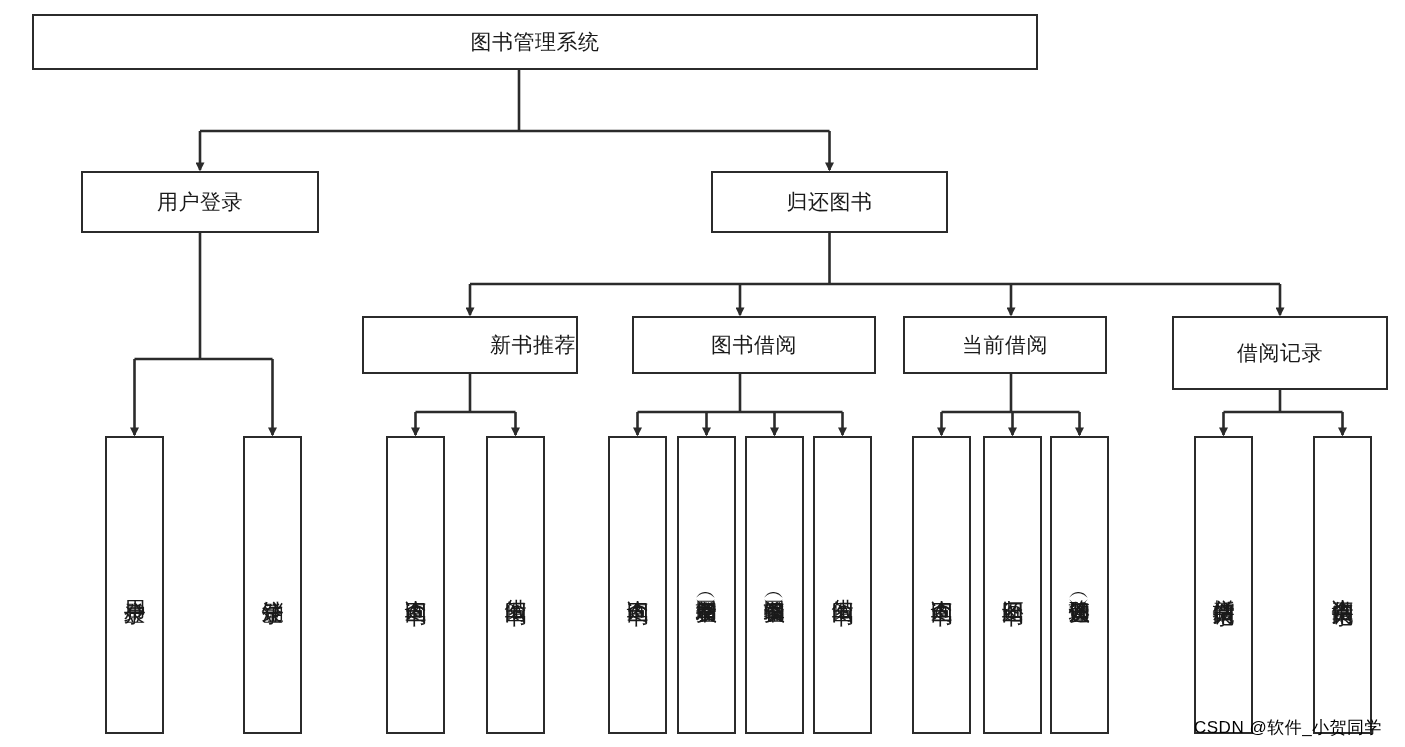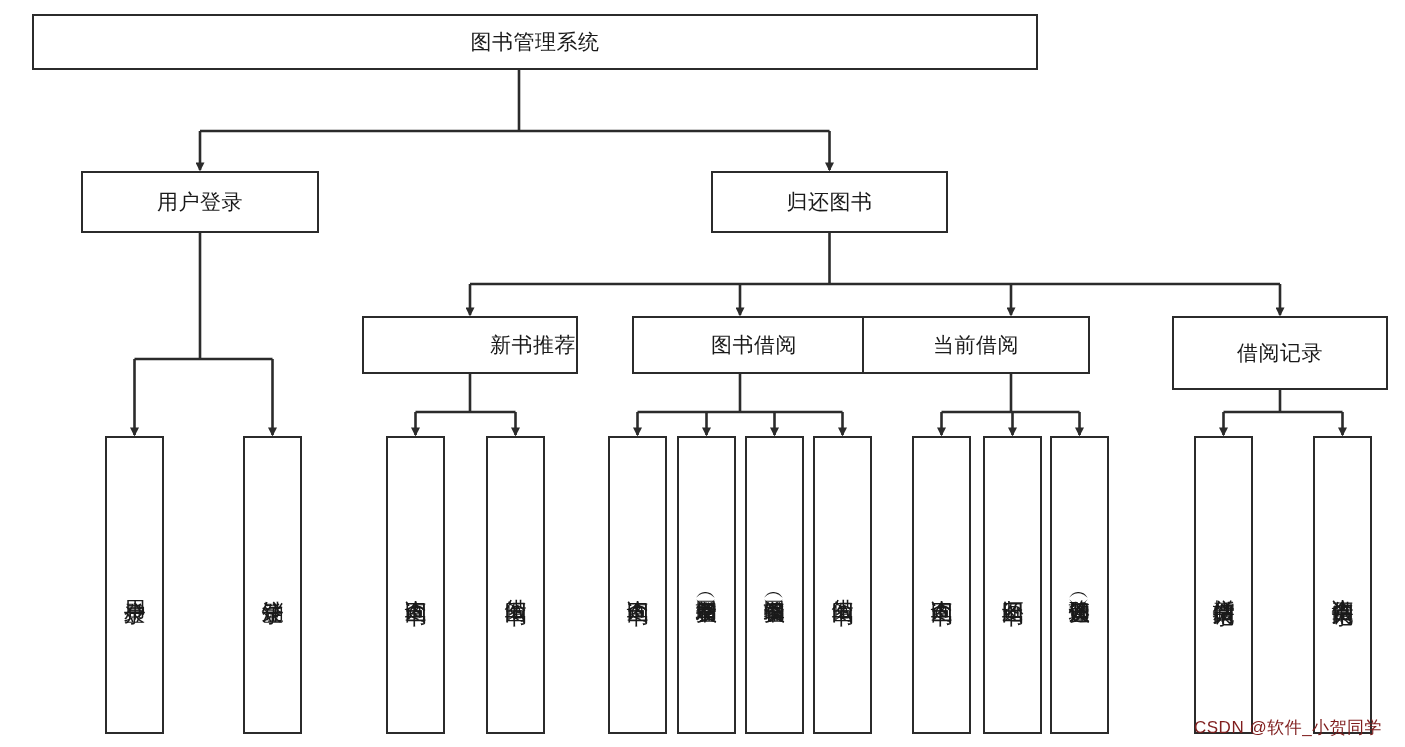--- a/index.html
+++ b/index.html
@@ -133,21 +133,21 @@
       </div>
       <div class="node horiz" style="left: 711px; top: 171px; width: 237px; height: 62px;">
         <span class="label">归还图书</span>
       </div>
       <div class="node horiz" style="left: 362px; top: 316px; width: 216px; height: 58px; justify-content: flex-end;">
         <span class="label">新书推荐</span>
       </div>
       <div class="node horiz" style="left: 632px; top: 316px; width: 244px; height: 58px;">
         <span class="label">图书借阅</span>
       </div>
-      <div class="node horiz" style="left: 862px; top: 316px; width: 228px; height: 58px;">
+      <div class="node horiz" style="left: 903px; top: 316px; width: 204px; height: 58px;">
         <span class="label">当前借阅</span>
       </div>
       <div class="node horiz" style="left: 1172px; top: 316px; width: 216px; height: 74px;">
         <span class="label">借阅记录</span>
       </div>
       <div class="node vert" style="left: 105px; top: 436px; width: 59px; height: 298px;">
         <span class="label">用户登录</span>
       </div>
       <div class="node vert" style="left: 243px; top: 436px; width: 59px; height: 298px;">
         <span class="label">注销登录</span>
@@ -180,15 +180,15 @@
         <span class="label">确认归还（管理员）</span>
       </div>
       <div class="node vert" style="left: 1194px; top: 436px; width: 59px; height: 298px;">
         <span class="label">新增借阅记录</span>
       </div>
       <div class="node vert" style="left: 1313px; top: 436px; width: 59px; height: 298px;">
         <span class="label">查询借阅记录</span>
       </div>
     </div>
 
-  <div class="watermark" style="left: 1194px; top: 716px; color: #7f1d1d;">CSDN @软件_小贺同学</div>
+  <div class="watermark" style="left: 1194px; top: 716px; color: #000000;">CSDN @软件_小贺同学</div>
 
 </div>
 
 </body></html>

